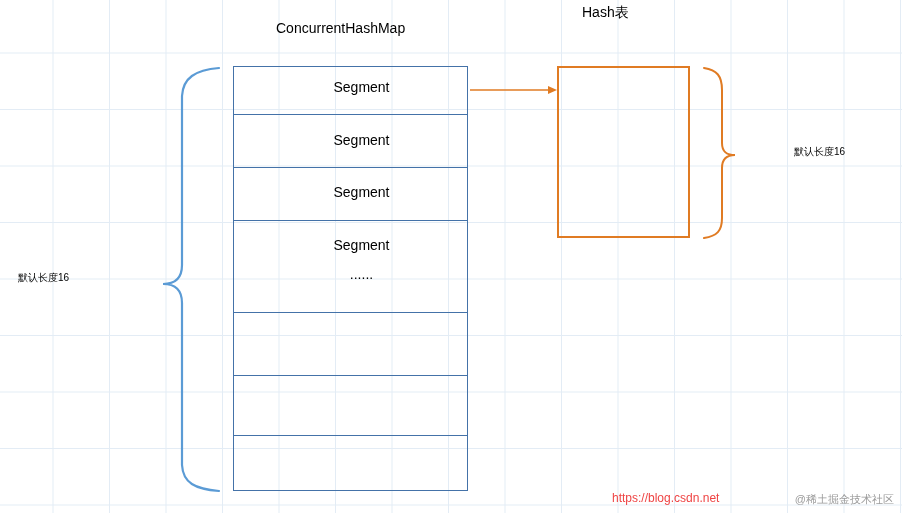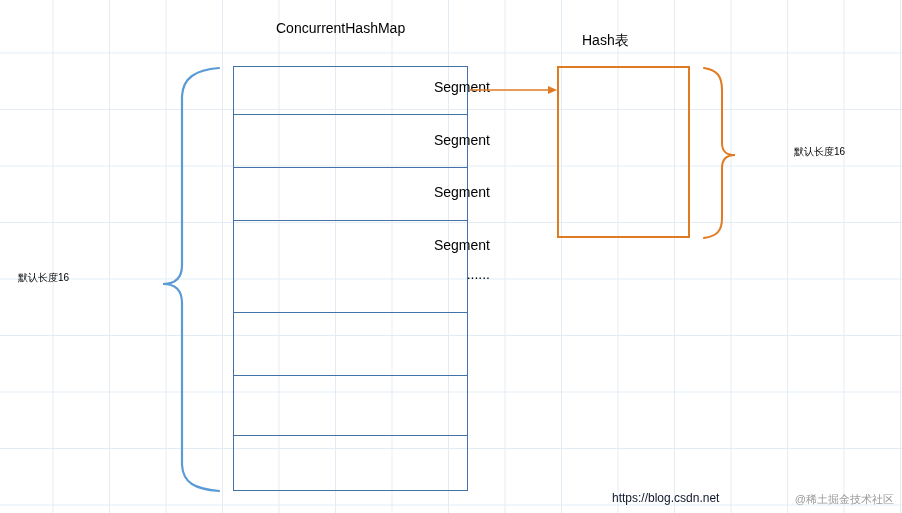--- a/index.html
+++ b/index.html
@@ -37,21 +37,21 @@
   .chm-row{
     position:absolute;
     left:233px;width:235px;
     border-bottom:1.5px solid #4472a8;
     box-sizing:border-box;
     height:0;
   }
   .seg-text{
     position:absolute;
     width:257px;left:233px;
-    text-align:right;
+    text-align:center;
     font-size:14px;
     color:#000;
   }
   
   #hash-box{
     position:absolute;
     left:557px;top:66px;width:133px;height:172px;
     border:2px solid #e07b23;
     box-sizing:border-box;
   }
@@ -60,33 +60,33 @@
     position:absolute;
     right:8px;bottom:6px;
     font-size:11px;
     color:#9b9b9b;
     white-space:nowrap;
   }
   #wm-url{
     position:absolute;
     left:612px;bottom:8px;
     font-size:12px;
-    color:#0f172a;
+    color:#ef4444;
     white-space:nowrap;
   }
 </style>
 </head>
 <body>
 
 <div id="grid"></div>
 
 <div id="stage">
 
   <div class="lbl title" style="left:276px;top:20px;">ConcurrentHashMap</div>
-  <div class="lbl title" style="left:582px;top:32px;">Hash表</div>
+  <div class="lbl title" style="left:582px;top:4px;">Hash表</div>
 
   <div id="chm-box"></div>
 
   <div class="chm-row" style="top:114px;"></div>
   <div class="chm-row" style="top:167px;"></div>
   <div class="chm-row" style="top:220px;"></div>
   <div class="chm-row" style="top:312px;"></div>
   <div class="chm-row" style="top:375px;"></div>
   <div class="chm-row" style="top:435px;"></div>
 

